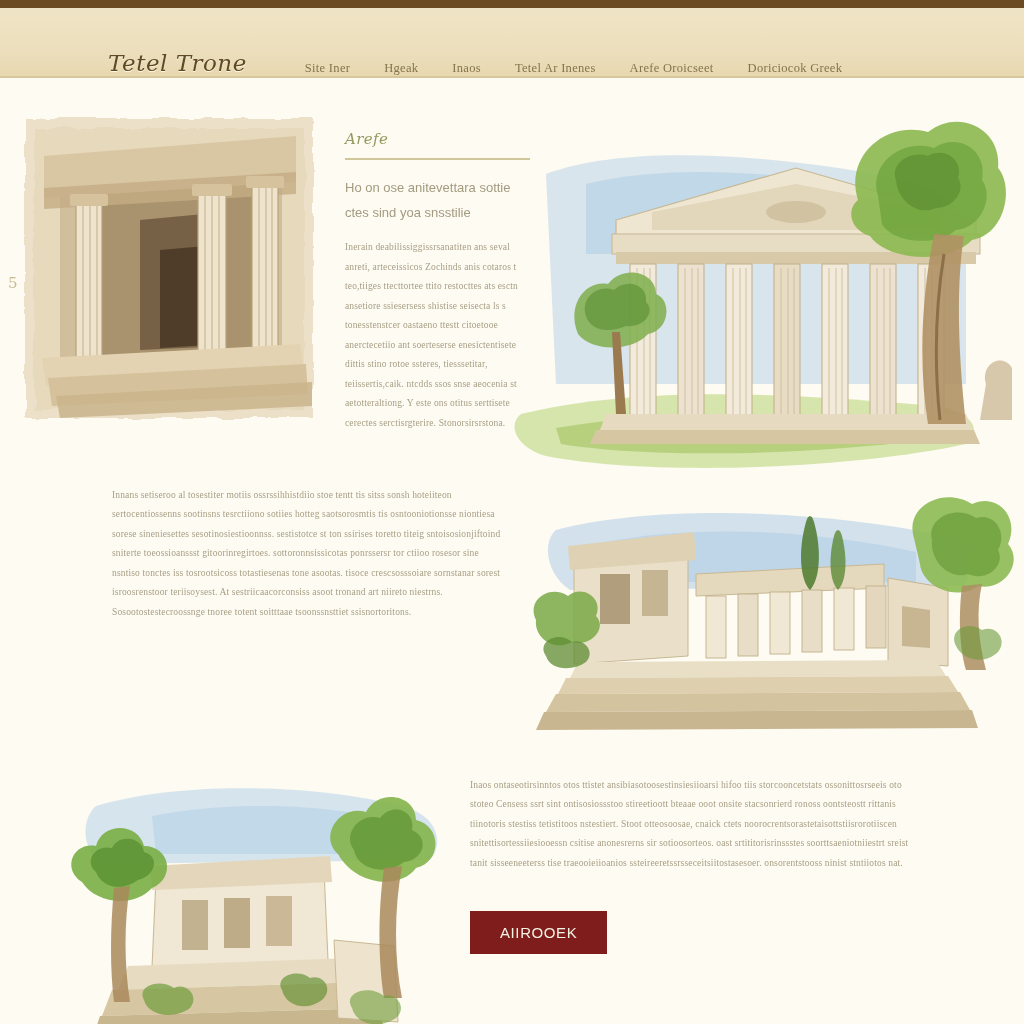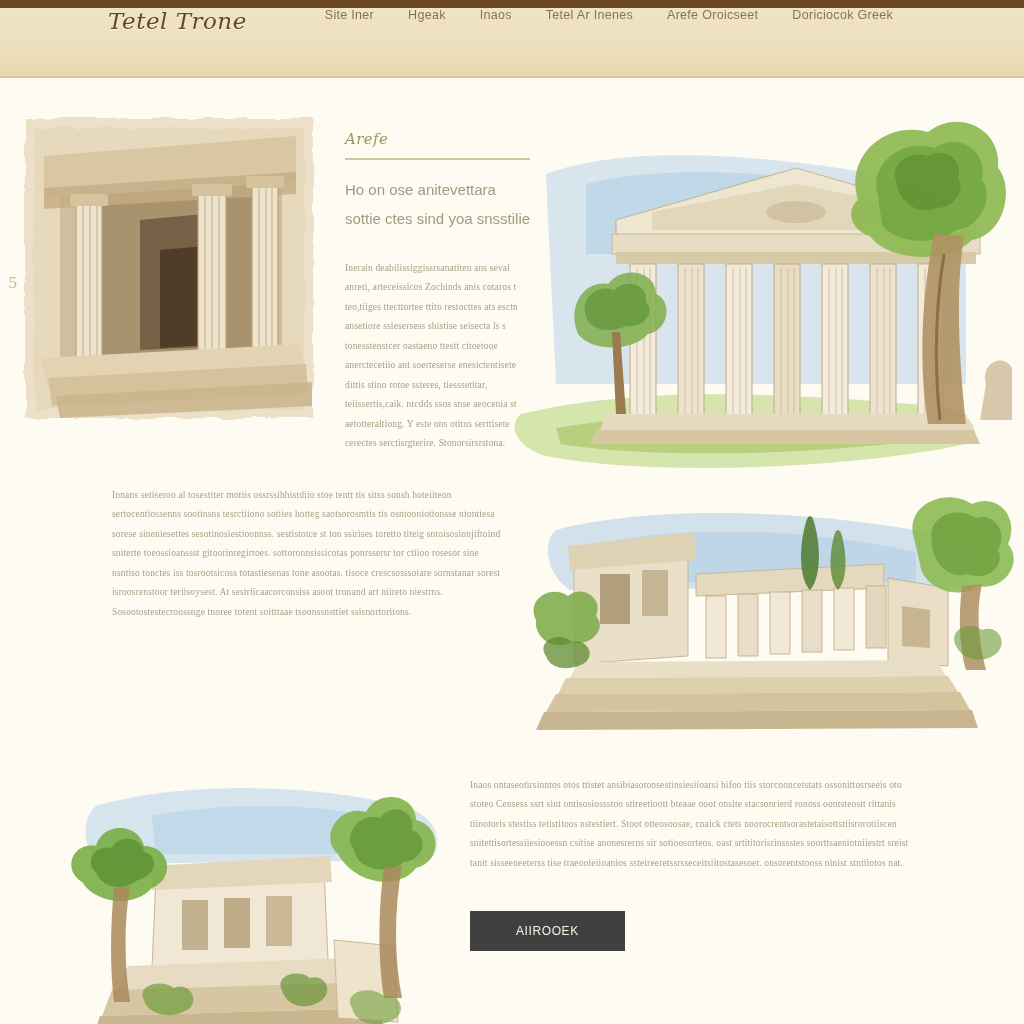--- a/index.html
+++ b/index.html
@@ -28,43 +28,42 @@
     background: #6b4a22;
   }
   
   .header {
     position: absolute;
     top: 8px; left: 0; right: 0;
     height: 68px;
     background: linear-gradient(180deg, #f0e4c6 0%, #ecdfbd 60%, #e7d8b0 100%);
     border-bottom: 2px solid #d8c79c;
     display: flex;
-    align-items: flex-start;
-    gap: 20px;
+    align-items: flex-end;
   }
   .brand {
     font-family: "DejaVu Serif", serif;
     font-style: italic;
     font-size: 23px;
     color: #5e4a24;
     margin-left: 108px;
     letter-spacing: 0.5px;
     white-space: nowrap;
     text-shadow: 0 1px 0 #fff8e2;
   }
   .nav {
     display: flex;
     align-items: center;
     margin-left: 58px;
     gap: 34px;
   }
   .nav-item {
     font-size: 12.5px;
     color: #6e5c36;
-    font-family: Liberation Sans, sans-serif;
+    font-family: Liberation Serif, serif;
     white-space: nowrap;
     opacity: 0.82;
     letter-spacing: 0.3px;
   }
   
   .content {
     position: absolute;
     top: 78px; left: 0; right: 0; bottom: 0;
     background: #fdfbf2;
   }
@@ -99,32 +98,32 @@
     font-size: 9.5px;
     line-height: 2.05;
     color: #9a9176;
     font-family: Liberation Serif, serif;
     letter-spacing: 0.15px;
   }
   .body-text.blurred {
     color: #a79e85;
   }
   .lede {
-    font-size: 15px;
+    font-size: 13px;
     color: #a39a80;
     line-height: 1.9;
-    margin-bottom: 26px;
+    margin-bottom: 13px;
   }
   .cta {
     display: inline-block;
-    background: #404040;
+    background: #7f1d1d;
     color: #f4f2e2;
-    font-size: 12px;
+    font-size: 15px;
     letter-spacing: 0.6px;
-    padding: 13px 46px;
+    padding: 13px 30px;
     border: none;
     font-family: "Liberation Sans", sans-serif;
   }
   .side-mark {
     position: absolute;
     left: 8px;
     font-family: "DejaVu Serif", serif;
     font-size: 15px;
     color: #c9bb92;
   }

